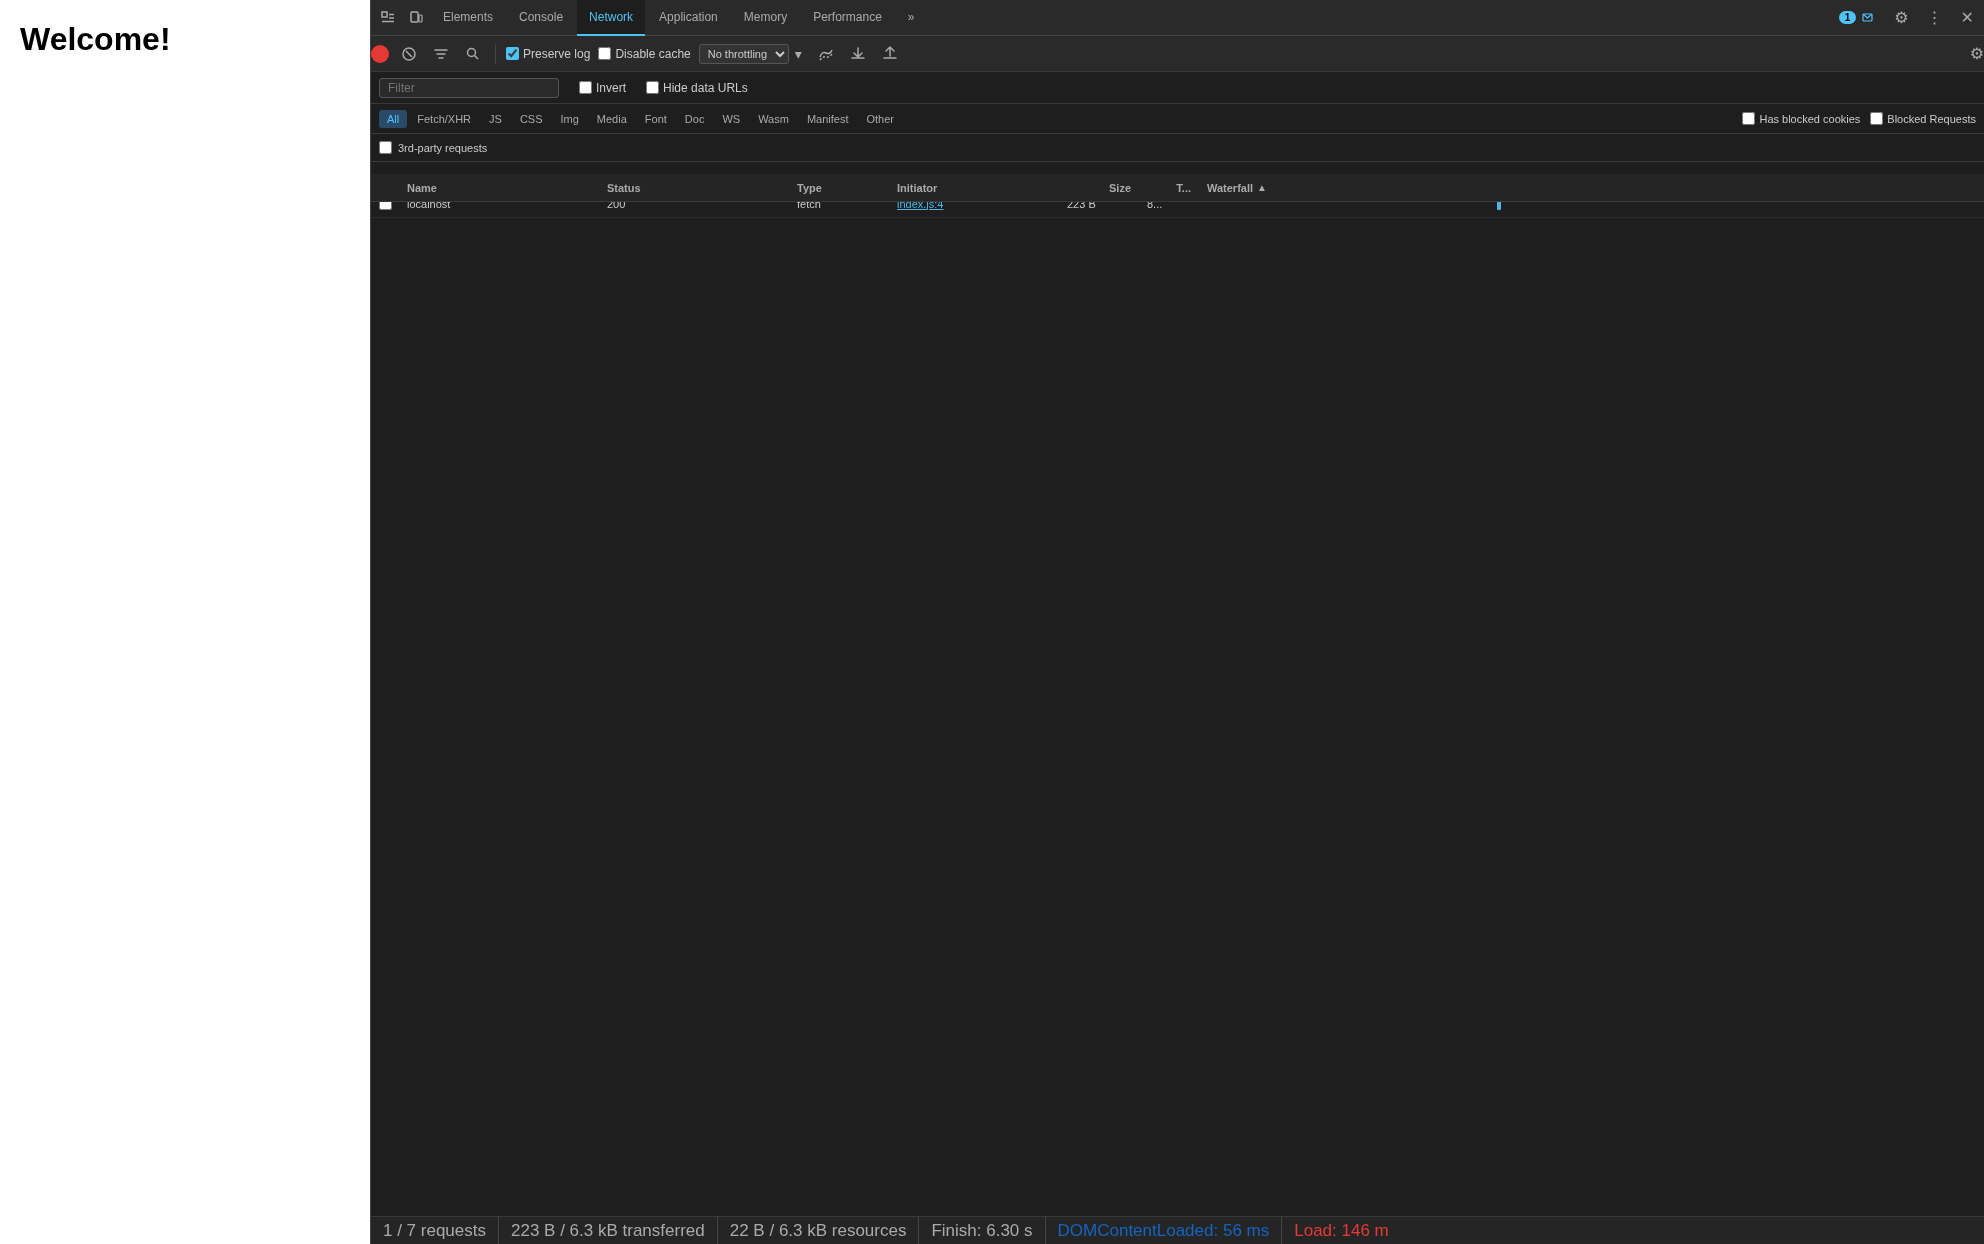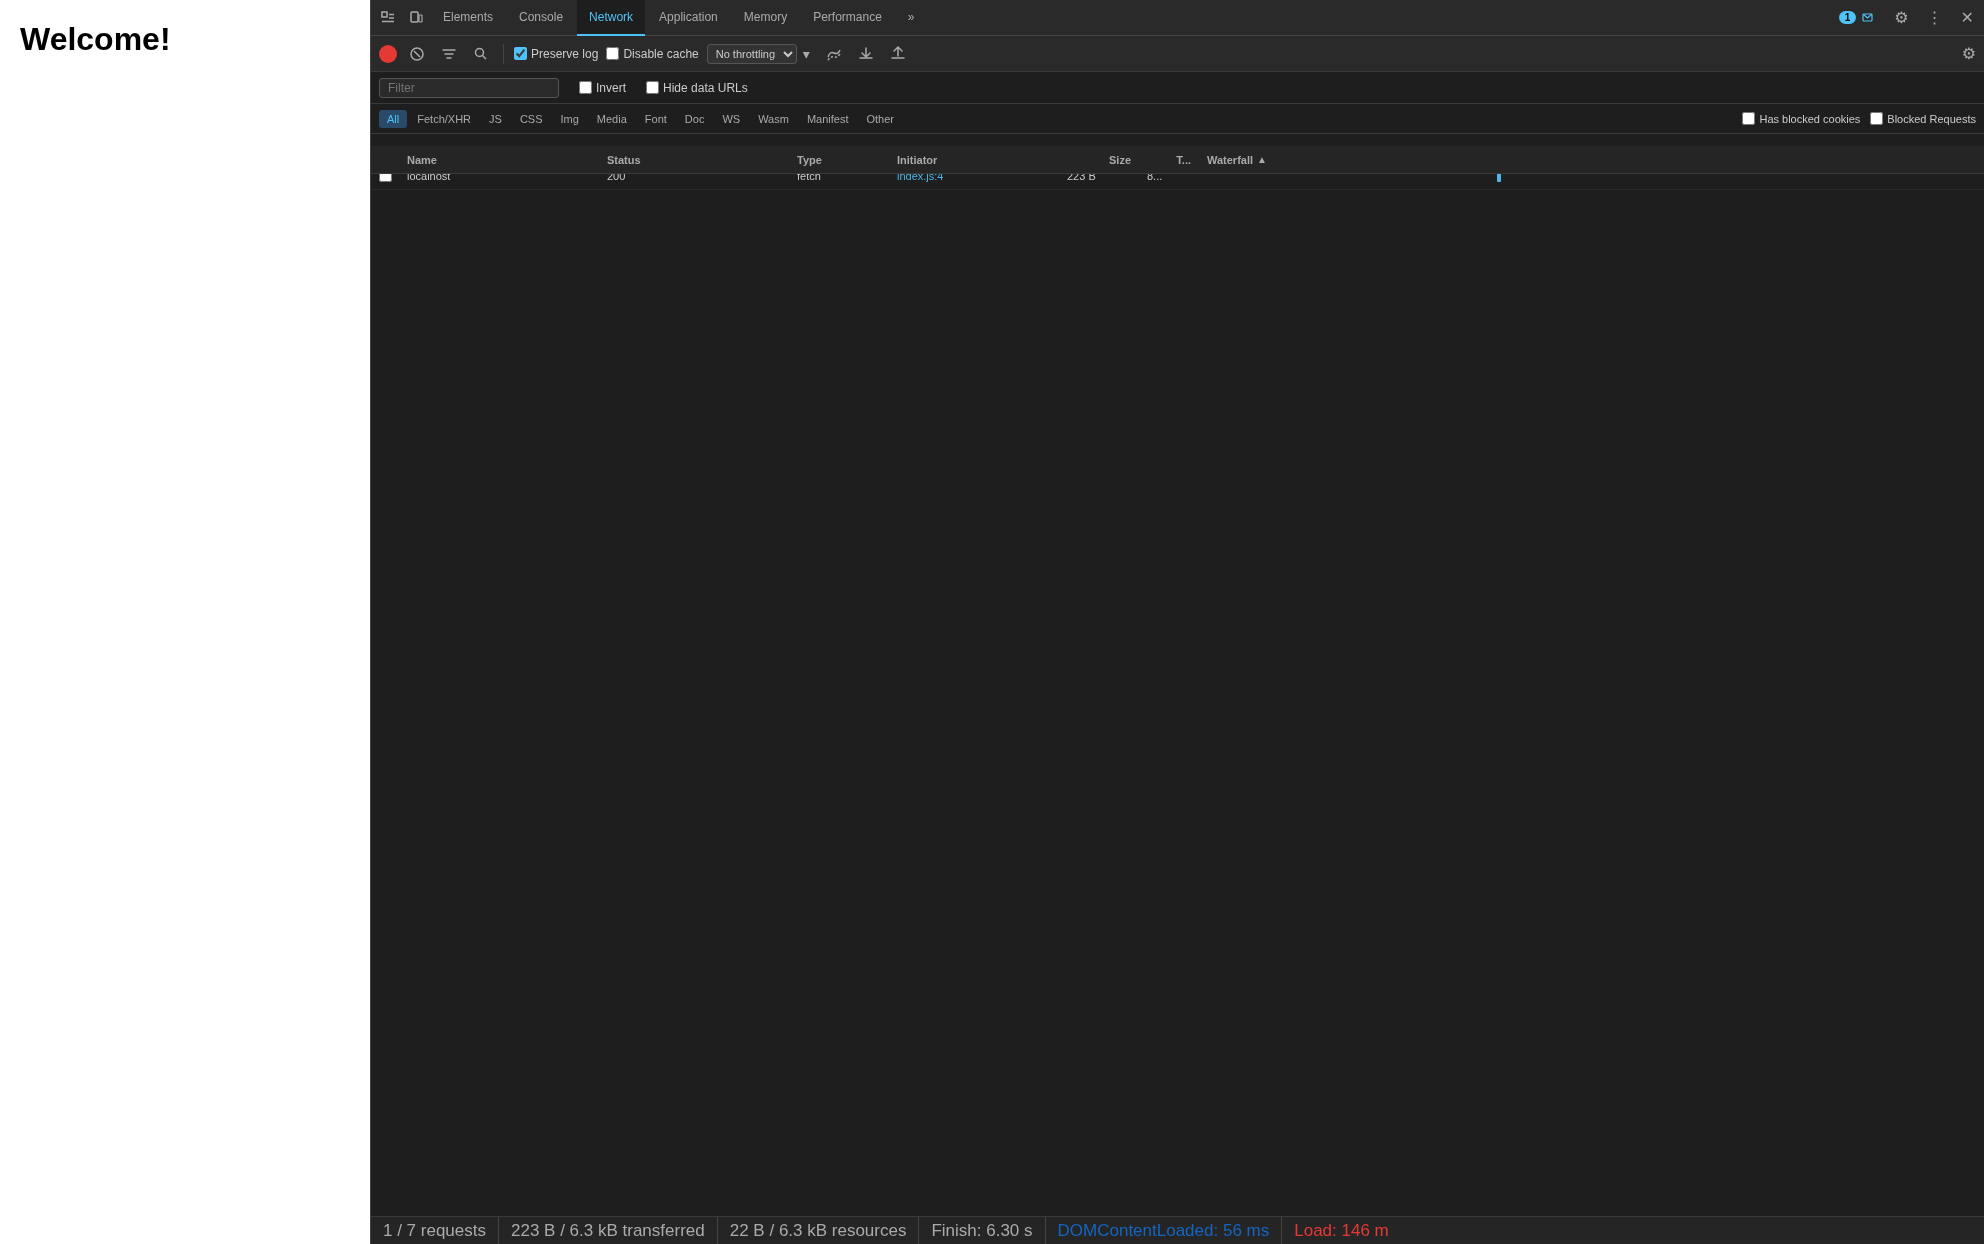--- a/index.html
+++ b/index.html
@@ -99,21 +99,21 @@
       font-size: 16px;
       border-radius: 3px;
     }
 
     
     .network-toolbar {
       display: flex;
       align-items: center;
       background: #2a2a2a;
       border-bottom: 1px solid #3a3a3a;
-      padding: 4px 8px;
+      padding: 4px 0;
       height: 36px;
       gap: 8px;
     }
     .record-btn {
       width: 18px;
       height: 18px;
       border-radius: 50%;
       background: #e53935;
       border: none;
       cursor: pointer;
@@ -330,20 +330,21 @@
     .cell {
       font-size: 11px;
       color: #ccc;
       padding: 0 8px;
       white-space: nowrap;
       overflow: hidden;
       text-overflow: ellipsis;
     }
     .cell-link {
       color: #4db6e8;
+      text-decoration: underline;
     }
     .cell-right { text-align: left; }
     .waterfall-bar-container {
       flex: 1;
       position: relative;
       height: 100%;
       display: flex;
       align-items: center;
     }
     .waterfall-line-blue {
@@ -536,20 +537,26 @@
     <label class="type-check">
       <input type="checkbox" style="">
       <span>Has blocked cookies</span>
     </label>
     <label class="type-check" style="margin-left:8px;">
       <input type="checkbox" style="">
       <span>Blocked Requests</span>
     </label>
   </div>
 
+  <div class="third-party-row">
+    <label style="display:flex;align-items:center;gap:6px;cursor:pointer;">
+      <input type="checkbox" style="">
+      <span>3rd-party requests</span>
+    </label>
+  </div>
 
 
   <div class="network-table">
 
     <div class="table-header">
       <div class="col-checkbox"></div>
       <div class="col-name th-cell">Name</div>
       <div class="col-status th-cell">Status</div>
       <div class="col-type th-cell">Type</div>
       <div class="col-initiator th-cell">Initiator</div>

